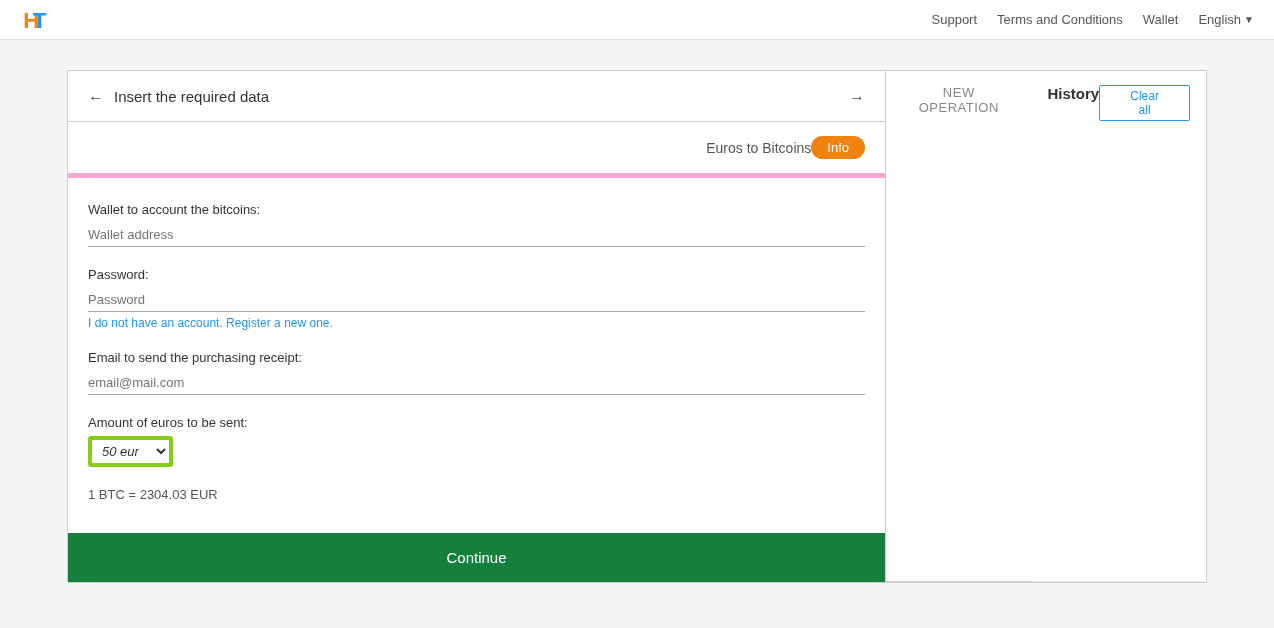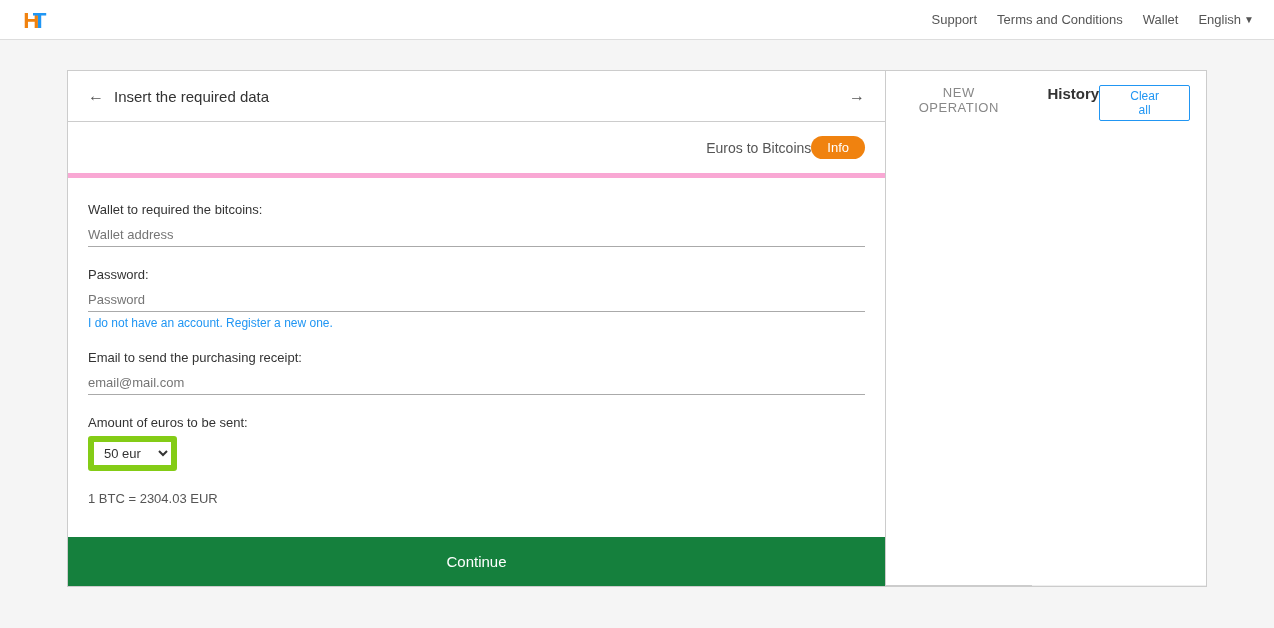--- a/index.html
+++ b/index.html
@@ -153,28 +153,29 @@
       display: block;
       margin-top: 4px;
     }
     .amount-select-wrapper {
       display: flex;
       align-items: center;
       gap: 4px;
       margin-top: 6px;
     }
     .amount-select {
-      border: 6px solid #84cc16;
+      border: 4px solid #84cc16;
       border-radius: 3px;
       padding: 3px 6px;
       font-size: 13px;
       color: #333;
       background: #fff;
       cursor: pointer;
       outline: none;
+      font-style: italic;
     }
     .rate-info {
       font-size: 13px;
       color: #555;
       margin-top: 14px;
     }
 
     
     .continue-btn {
       position: absolute;
@@ -291,21 +292,21 @@
 
       <div class="left-panel-subheader">
         <span class="euros-label">Euros to Bitcoins</span>
         <button class="info-badge">Info</button>
       </div>
 
       <div class="left-panel-body">
         <div class="form-area">
 
           <div class="form-group">
-            <label class="form-label">Wallet to required the bitcoins:</label>
+            <label class="form-label">Wallet to account the bitcoins:</label>
             <input class="form-input" type="text" placeholder="Wallet address" style="">
           </div>
 
           <div class="form-group">
             <label class="form-label">Password:</label>
             <input class="form-input" type="password" placeholder="Password" style="">
             <a class="register-link">I do not have an account. Register a new one.</a>
           </div>
 
           <div class="form-group">

